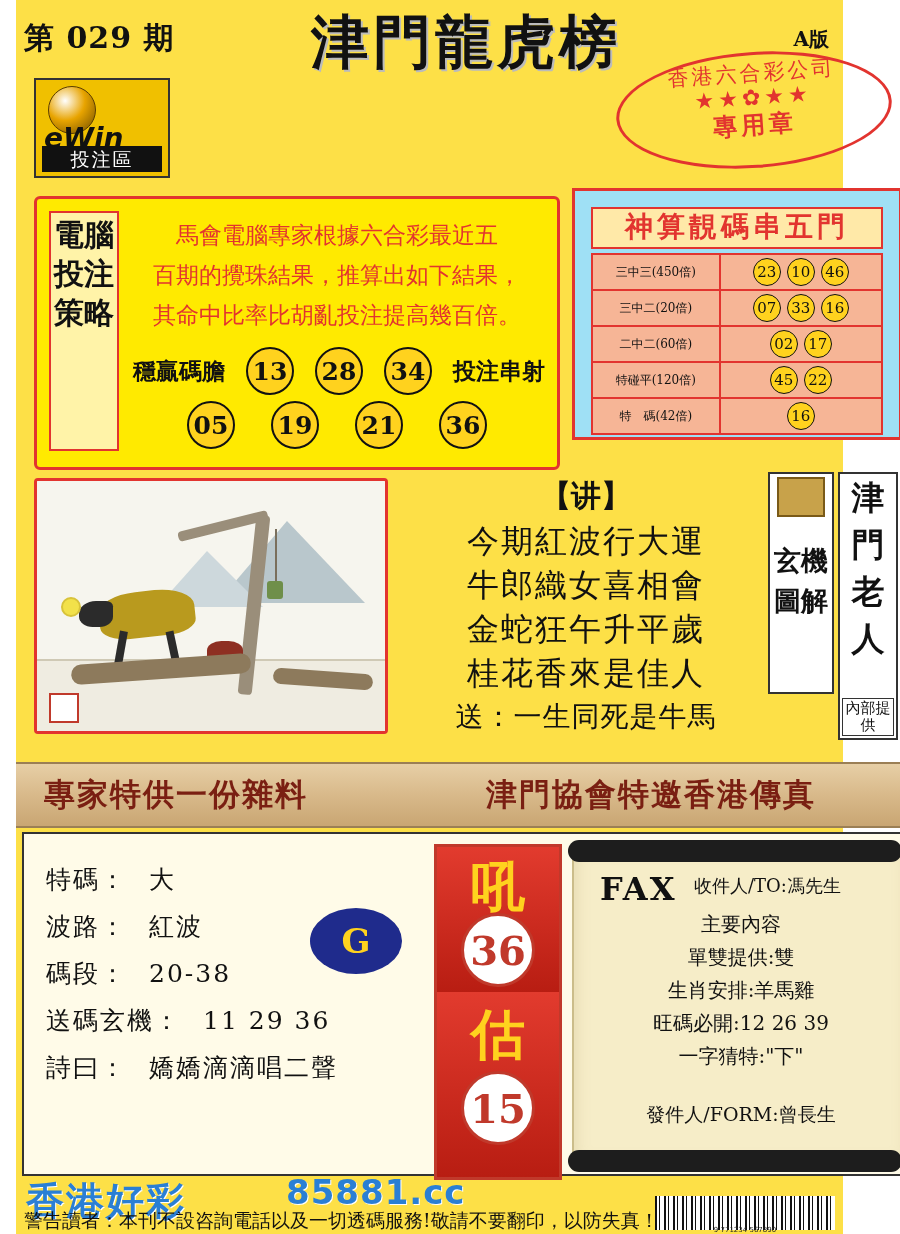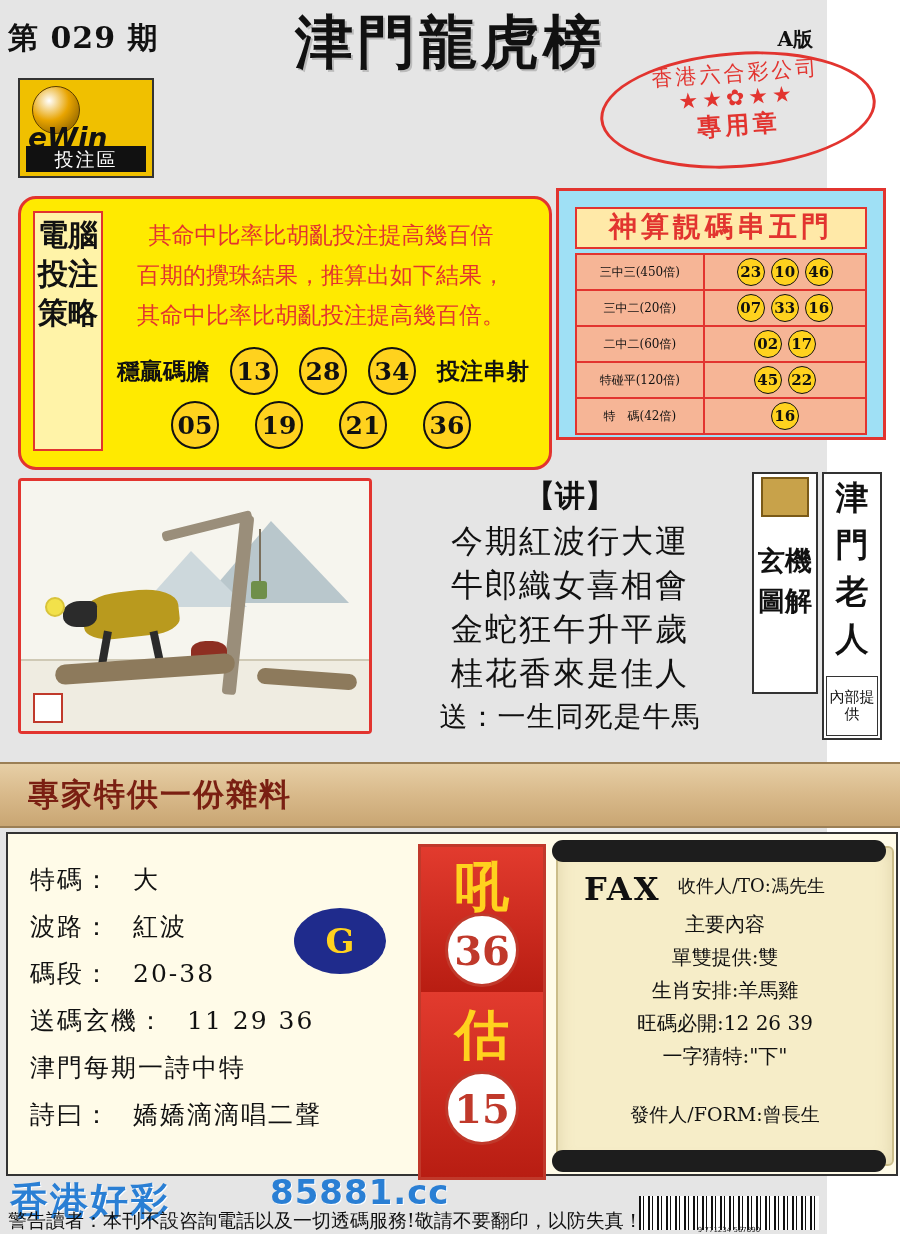--- a/index.html
+++ b/index.html
@@ -1,21 +1,21 @@
 <!DOCTYPE html>
 <html><head>
 <meta charset="utf-8">
 <style>
   html,body{margin:0;padding:0;}
   body{
     width:900px;height:1234px;position:relative;overflow:hidden;
     background:#ffffff;
     font-family:"DejaVu Sans","Liberation Sans",sans-serif;
   }
-  .page{position:absolute;left:0;top:0;width:827px;height:1234px;background:#e5e5e5;}
+  .page{position:absolute;left:16px;top:0;width:827px;height:1234px;background:#fde047;}
 
   
   .issue{position:absolute;left:8px;top:18px;font-size:30px;font-weight:bold;color:#111;letter-spacing:1px;font-family:"DejaVu Serif","Liberation Serif",serif;}
   .edition{position:absolute;right:14px;top:26px;font-size:20px;font-weight:bold;color:#111;font-family:"DejaVu Serif","Liberation Serif",serif;}
   .main-title{
     position:absolute;left:240px;top:4px;width:420px;text-align:center;
     font-size:58px;font-weight:bold;color:#111;
     font-family:"DejaVu Serif","Liberation Serif",serif;
     letter-spacing:4px;
     text-shadow:2px 2px 0 #bbb;
@@ -31,21 +31,21 @@
 
   
   .ewin{position:absolute;left:18px;top:78px;width:132px;height:96px;background:#f0c000;border:2px solid #333;}
   .ewin .ball{position:absolute;left:12px;top:6px;width:46px;height:46px;border-radius:50%;
     background:radial-gradient(circle at 35% 30%,#fff 0%,#e8a400 45%,#6b4a00 100%);border:1px solid #5a3d00;}
   .ewin .ew{position:absolute;left:8px;top:42px;font-size:28px;font-weight:bold;color:#111;font-style:italic;}
   .ewin .zone{position:absolute;left:6px;top:66px;width:120px;height:26px;background:#111;color:#fff;
     font-size:19px;line-height:26px;text-align:center;letter-spacing:2px;font-family:"DejaVu Serif","Liberation Serif",serif;}
 
   
-  .strategy{position:absolute;left:18px;top:196px;width:520px;height:268px;background:#ffea00;border:3px solid #e2342f;border-radius:18px;padding-left:8px;}
+  .strategy{position:absolute;left:18px;top:196px;width:520px;height:268px;background:#ffea00;border:3px solid #e2342f;border-radius:6px;}
   .strategy .lbl{position:absolute;left:12px;top:12px;width:70px;height:240px;background:#fff3a8;border:2px solid #e2342f;
     color:#111;font-size:30px;font-weight:bold;text-align:center;line-height:39px;letter-spacing:0;
     font-family:"DejaVu Serif","Liberation Serif",serif;padding-top:2px;box-sizing:border-box;}
   .strategy .txt{position:absolute;left:96px;top:16px;width:408px;color:#e2342f;font-size:23px;line-height:40px;
     text-align:center;font-family:"DejaVu Serif","Liberation Serif",serif;}
   .strategy .row1{position:absolute;left:96px;top:148px;width:412px;display:flex;align-items:center;justify-content:space-between;}
   .strategy .row2{position:absolute;left:150px;top:202px;width:300px;display:flex;align-items:center;justify-content:space-between;}
   .side-txt{font-size:23px;color:#111;font-family:"DejaVu Serif","Liberation Serif",serif;font-weight:bold;}
   .ball-num{width:44px;height:44px;border-radius:50%;background:#ffd21e;border:2px solid #111;color:#111;
     font-size:25px;font-weight:bold;display:flex;align-items:center;justify-content:center;
@@ -54,21 +54,21 @@
   
   .rtable{position:absolute;left:556px;top:188px;width:330px;height:252px;background:#9fe0f5;border:3px solid #e2342f;padding:16px;box-sizing:border-box;}
   .rtable .rt-title{height:38px;background:#ffe9a8;border:2px solid #e2342f;color:#e2342f;font-size:28px;font-weight:bold;
     text-align:center;line-height:36px;letter-spacing:4px;font-family:"DejaVu Serif","Liberation Serif",serif;}
   .rtable table{width:100%;border-collapse:collapse;margin-top:4px;}
   .rtable td{border:2px solid #e2342f;height:32px;background:#f6b596;}
   .rtable td.k{width:44%;color:#111;font-size:12px;text-align:center;font-family:"DejaVu Serif","Liberation Serif",serif;}
   .rtable td.v{padding:0 4px;}
   .vcell{display:flex;gap:6px;justify-content:center;align-items:center;}
   .mini-ball{width:26px;height:26px;border-radius:50%;background:#ffd21e;border:1px solid #111;color:#111;
-    font-size:15px;font-weight:bold;display:flex;align-items:center;justify-content:center;
+    font-size:15px;font-weight:normal;display:flex;align-items:center;justify-content:center;
     font-family:"DejaVu Serif","Liberation Serif",serif;}
 
   
   .pic{position:absolute;left:18px;top:478px;width:348px;height:250px;border:3px solid #e2342f;background:#f4f2ea;border-radius:4px;overflow:hidden;}
   .pic .sky{position:absolute;left:0;top:0;width:100%;height:100%;background:#f6f5ee;}
   .pic .mtn{position:absolute;left:180px;top:40px;width:0;height:0;border-left:70px solid transparent;border-right:78px solid transparent;border-bottom:82px solid #b9c7cc;}
   .pic .mtn2{position:absolute;left:120px;top:70px;width:0;height:0;border-left:50px solid transparent;border-right:56px solid transparent;border-bottom:56px solid #cdd8dc;}
   .pic .ground{position:absolute;left:0;bottom:0;width:100%;height:70px;background:#efece1;border-top:2px solid #cfc9b5;}
   .pic .branch{position:absolute;left:210px;top:34px;width:14px;height:180px;background:#9a8e7a;transform:rotate(6deg);border-radius:4px;}
   .pic .branch2{position:absolute;left:140px;top:40px;width:92px;height:10px;background:#9a8e7a;transform:rotate(-14deg);border-radius:4px;}
@@ -89,21 +89,21 @@
     font-family:"DejaVu Serif","Liberation Serif",serif;color:#111;}
   .verse .v-head{font-size:30px;font-weight:bold;margin-bottom:2px;}
   .verse .v-line{font-size:32px;line-height:44px;letter-spacing:2px;}
   .verse .v-send{font-size:28px;line-height:44px;letter-spacing:1px;}
 
   .xuanji{position:absolute;left:752px;top:472px;width:62px;height:218px;background:#ffffff;border:2px solid #333;text-align:center;}
   .xuanji .icon{width:44px;height:36px;margin:3px auto 2px;background:#c8a24a;border:2px solid #7a5a18;}
   .xuanji .t{font-size:27px;line-height:40px;font-weight:bold;font-family:"DejaVu Serif","Liberation Serif",serif;color:#111;margin-top:24px;}
   .laoren{position:absolute;left:822px;top:472px;width:56px;height:264px;background:#ffffff;border:2px solid #333;text-align:center;}
   .laoren .t{font-size:33px;line-height:47px;font-weight:bold;font-family:"DejaVu Serif","Liberation Serif",serif;color:#111;}
-  .laoren .sub{position:absolute;left:2px;bottom:2px;width:50px;font-size:15px;line-height:17px;color:#111;border:1px solid #333;padding:12px 0;}
+  .laoren .sub{position:absolute;left:2px;bottom:2px;width:50px;font-size:15px;line-height:17px;color:#111;border:1px solid #333;padding:1px 0;}
 
   
   .banner{position:absolute;left:0;top:762px;width:900px;height:62px;
     background:linear-gradient(180deg,#e7cfa6 0%,#d8b98a 50%,#c9a673 100%);
     border-top:2px solid #9b7f55;border-bottom:2px solid #9b7f55;}
   .banner .b1{position:absolute;left:28px;top:10px;font-size:31px;font-weight:bold;color:#7a1f12;
     font-family:"DejaVu Serif","Liberation Serif",serif;letter-spacing:2px;}
   .banner .b2{position:absolute;left:470px;top:10px;font-size:31px;font-weight:bold;color:#7a1f12;
     font-family:"DejaVu Serif","Liberation Serif",serif;letter-spacing:2px;}
 
@@ -172,21 +172,21 @@
 
   <div class="ewin">
     <div class="ball"></div>
     <div class="ew">eWin</div>
     <div class="zone">投注區</div>
   </div>
 
   <div class="strategy">
     <div class="lbl">電腦投注策略</div>
     <div class="txt">
-      <div>其命中比率比胡亂投注提高幾百倍</div>
+      <div>馬會電腦專家根據六合彩最近五</div>
       <div>百期的攪珠結果，推算出如下結果，</div>
       <div>其命中比率比胡亂投注提高幾百倍。</div>
     </div>
     <div class="row1">
       <span class="side-txt">穩贏碼膽</span>
       <span class="ball-num">13</span>
       <span class="ball-num">28</span>
       <span class="ball-num">34</span>
       <span class="side-txt">投注串射</span>
     </div>
@@ -286,38 +286,36 @@
     <div class="t">玄機圖解</div>
   </div>
 
   <div class="laoren">
     <div class="t">津門老人</div>
     <div class="sub">內部提供</div>
   </div>
 
   <div class="banner">
     <div class="b1">專家特供一份雜料</div>
+    <div class="b2">津門協會特邀香港傳真</div>
   </div>
 
   <div class="bottom">
     <div class="info">
       <div class="line">
         <span>特碼：</span><span class="val">大</span>
       </div>
       <div class="line">
         <span>波路：</span><span class="val">紅波</span>
       </div>
       <div class="line">
         <span>碼段：</span><span class="val">20-38</span>
       </div>
       <div class="line">
         <span>送碼玄機：</span><span class="val">11 29 36</span>
-      </div>
-      <div class="line">
-        <span>津門每期一詩中特</span><span class="val"></span>
       </div>
       <div class="line">
         <span>詩曰：</span><span class="val">嬌嬌滴滴唱二聲</span>
       </div>
     </div>
     <div class="logo-circle">
       <span class="g">G</span>
     </div>
   </div>
 

